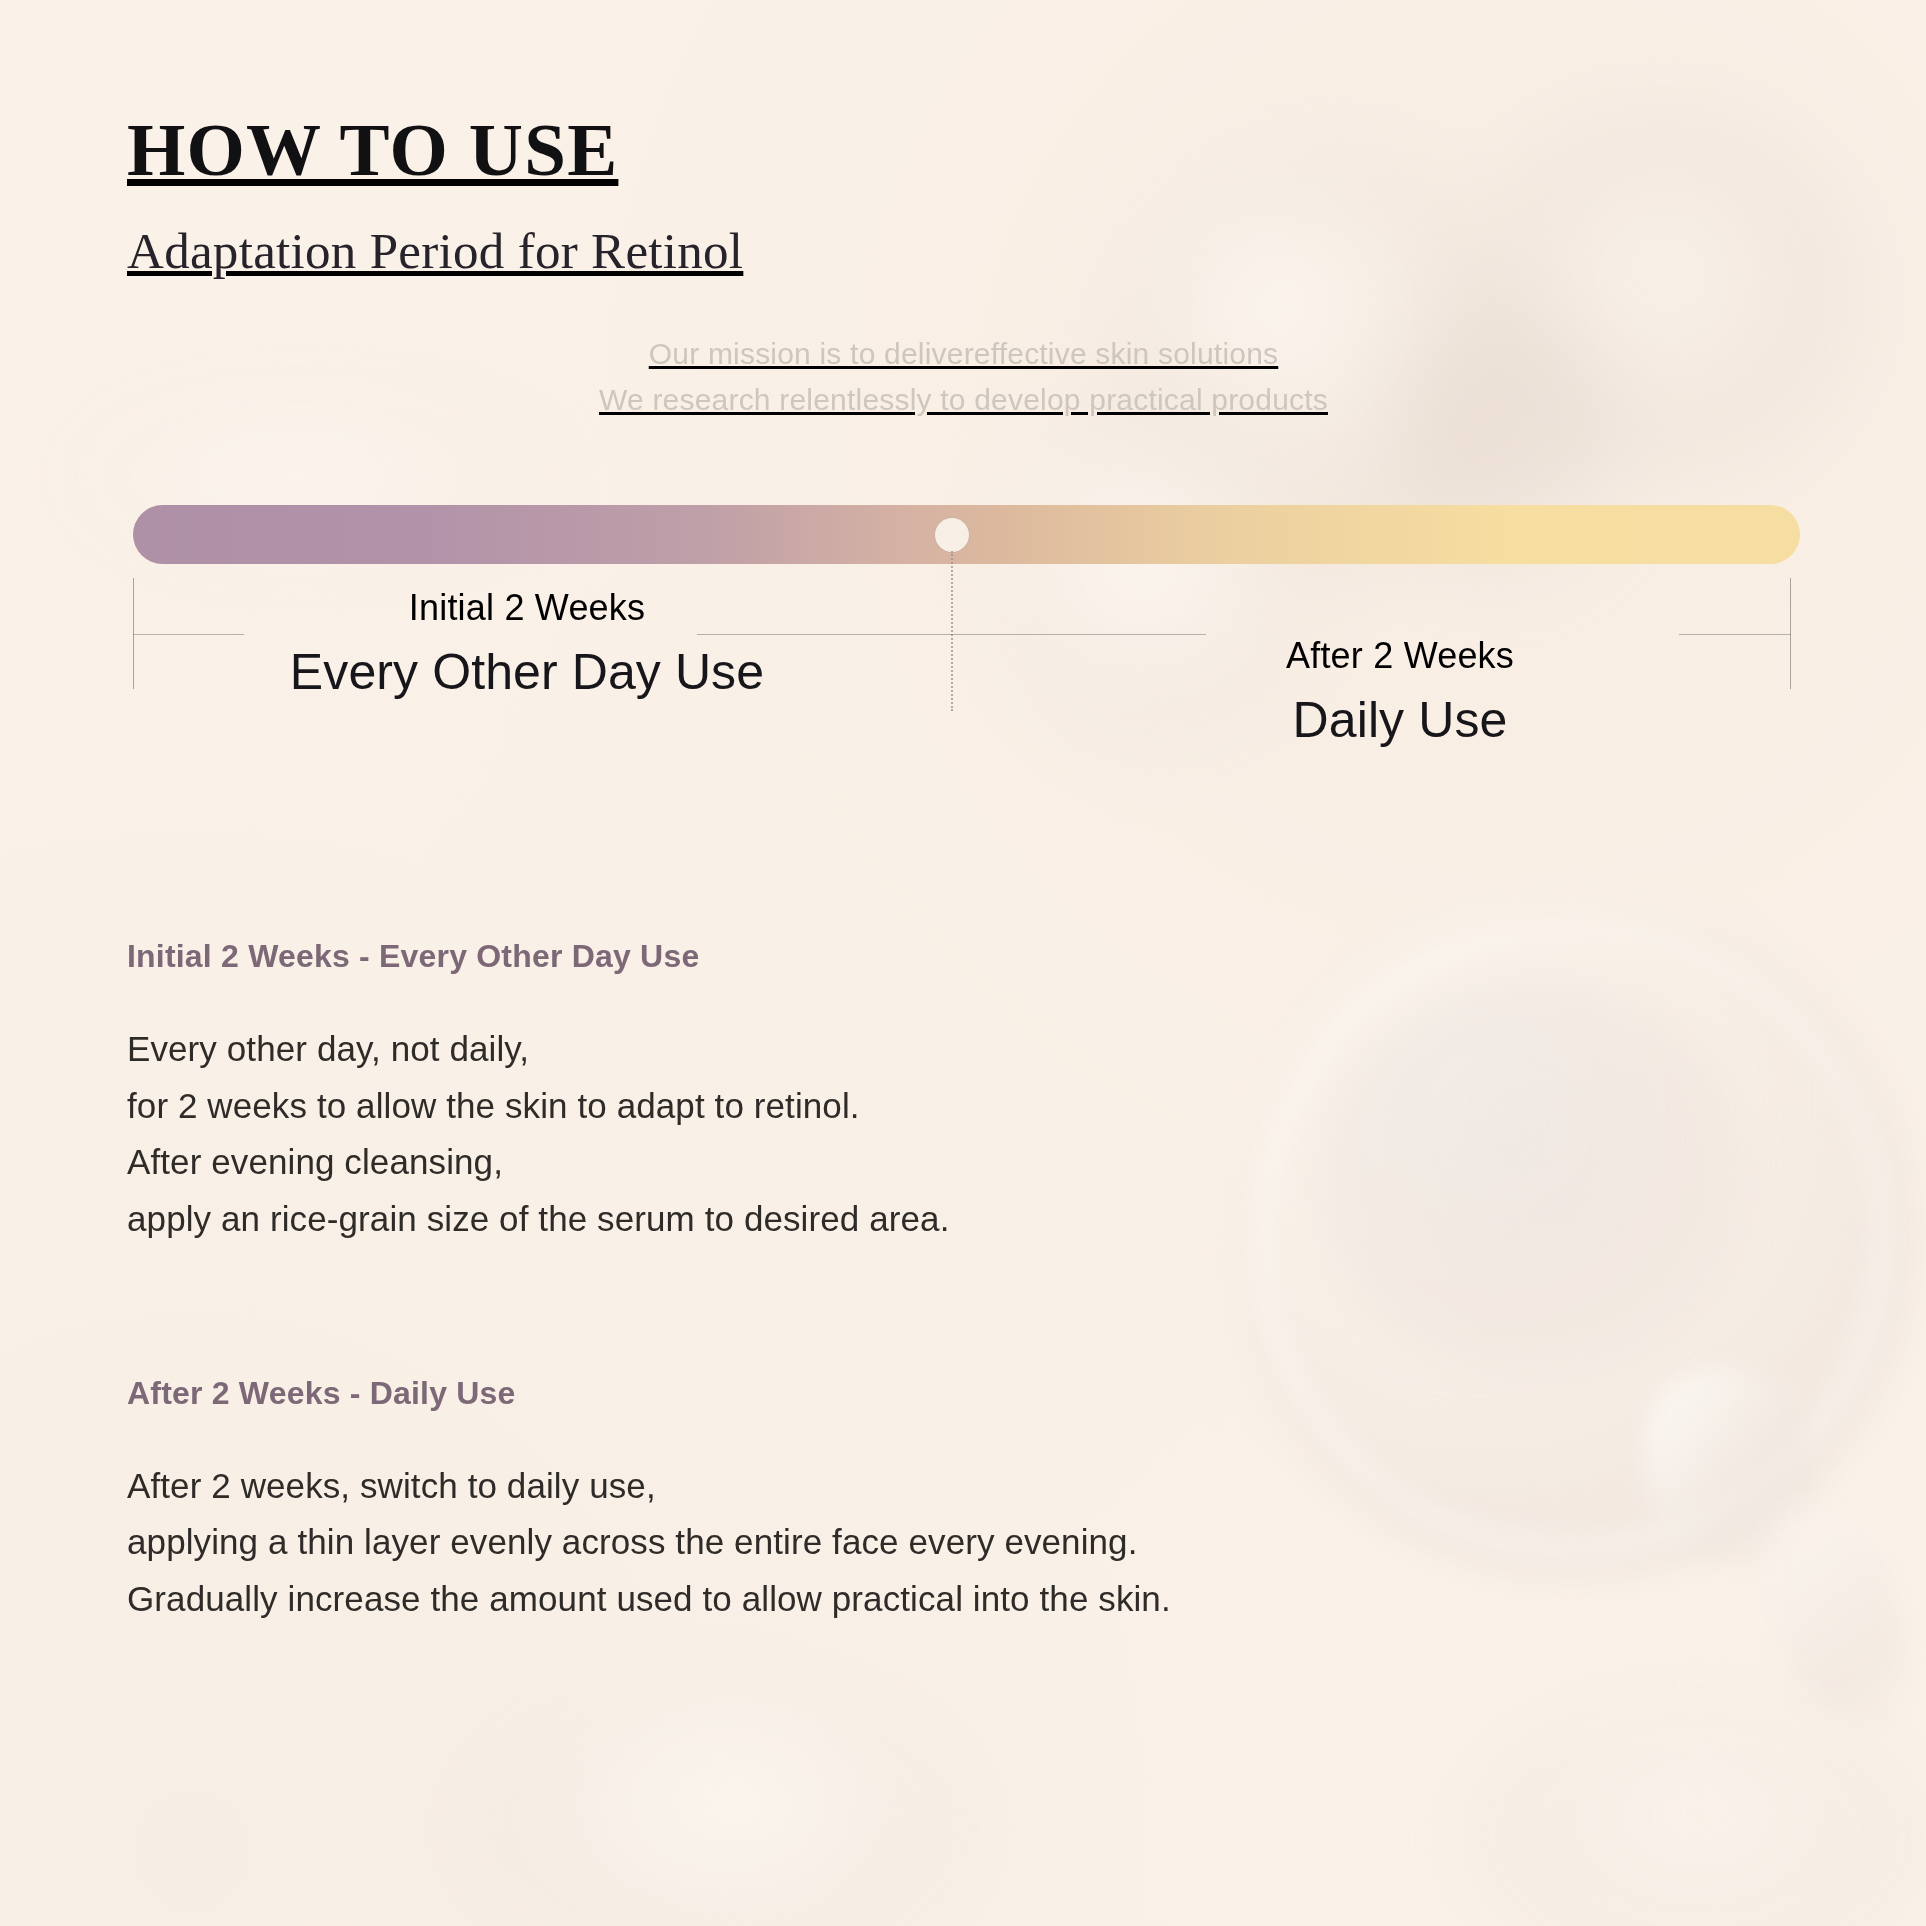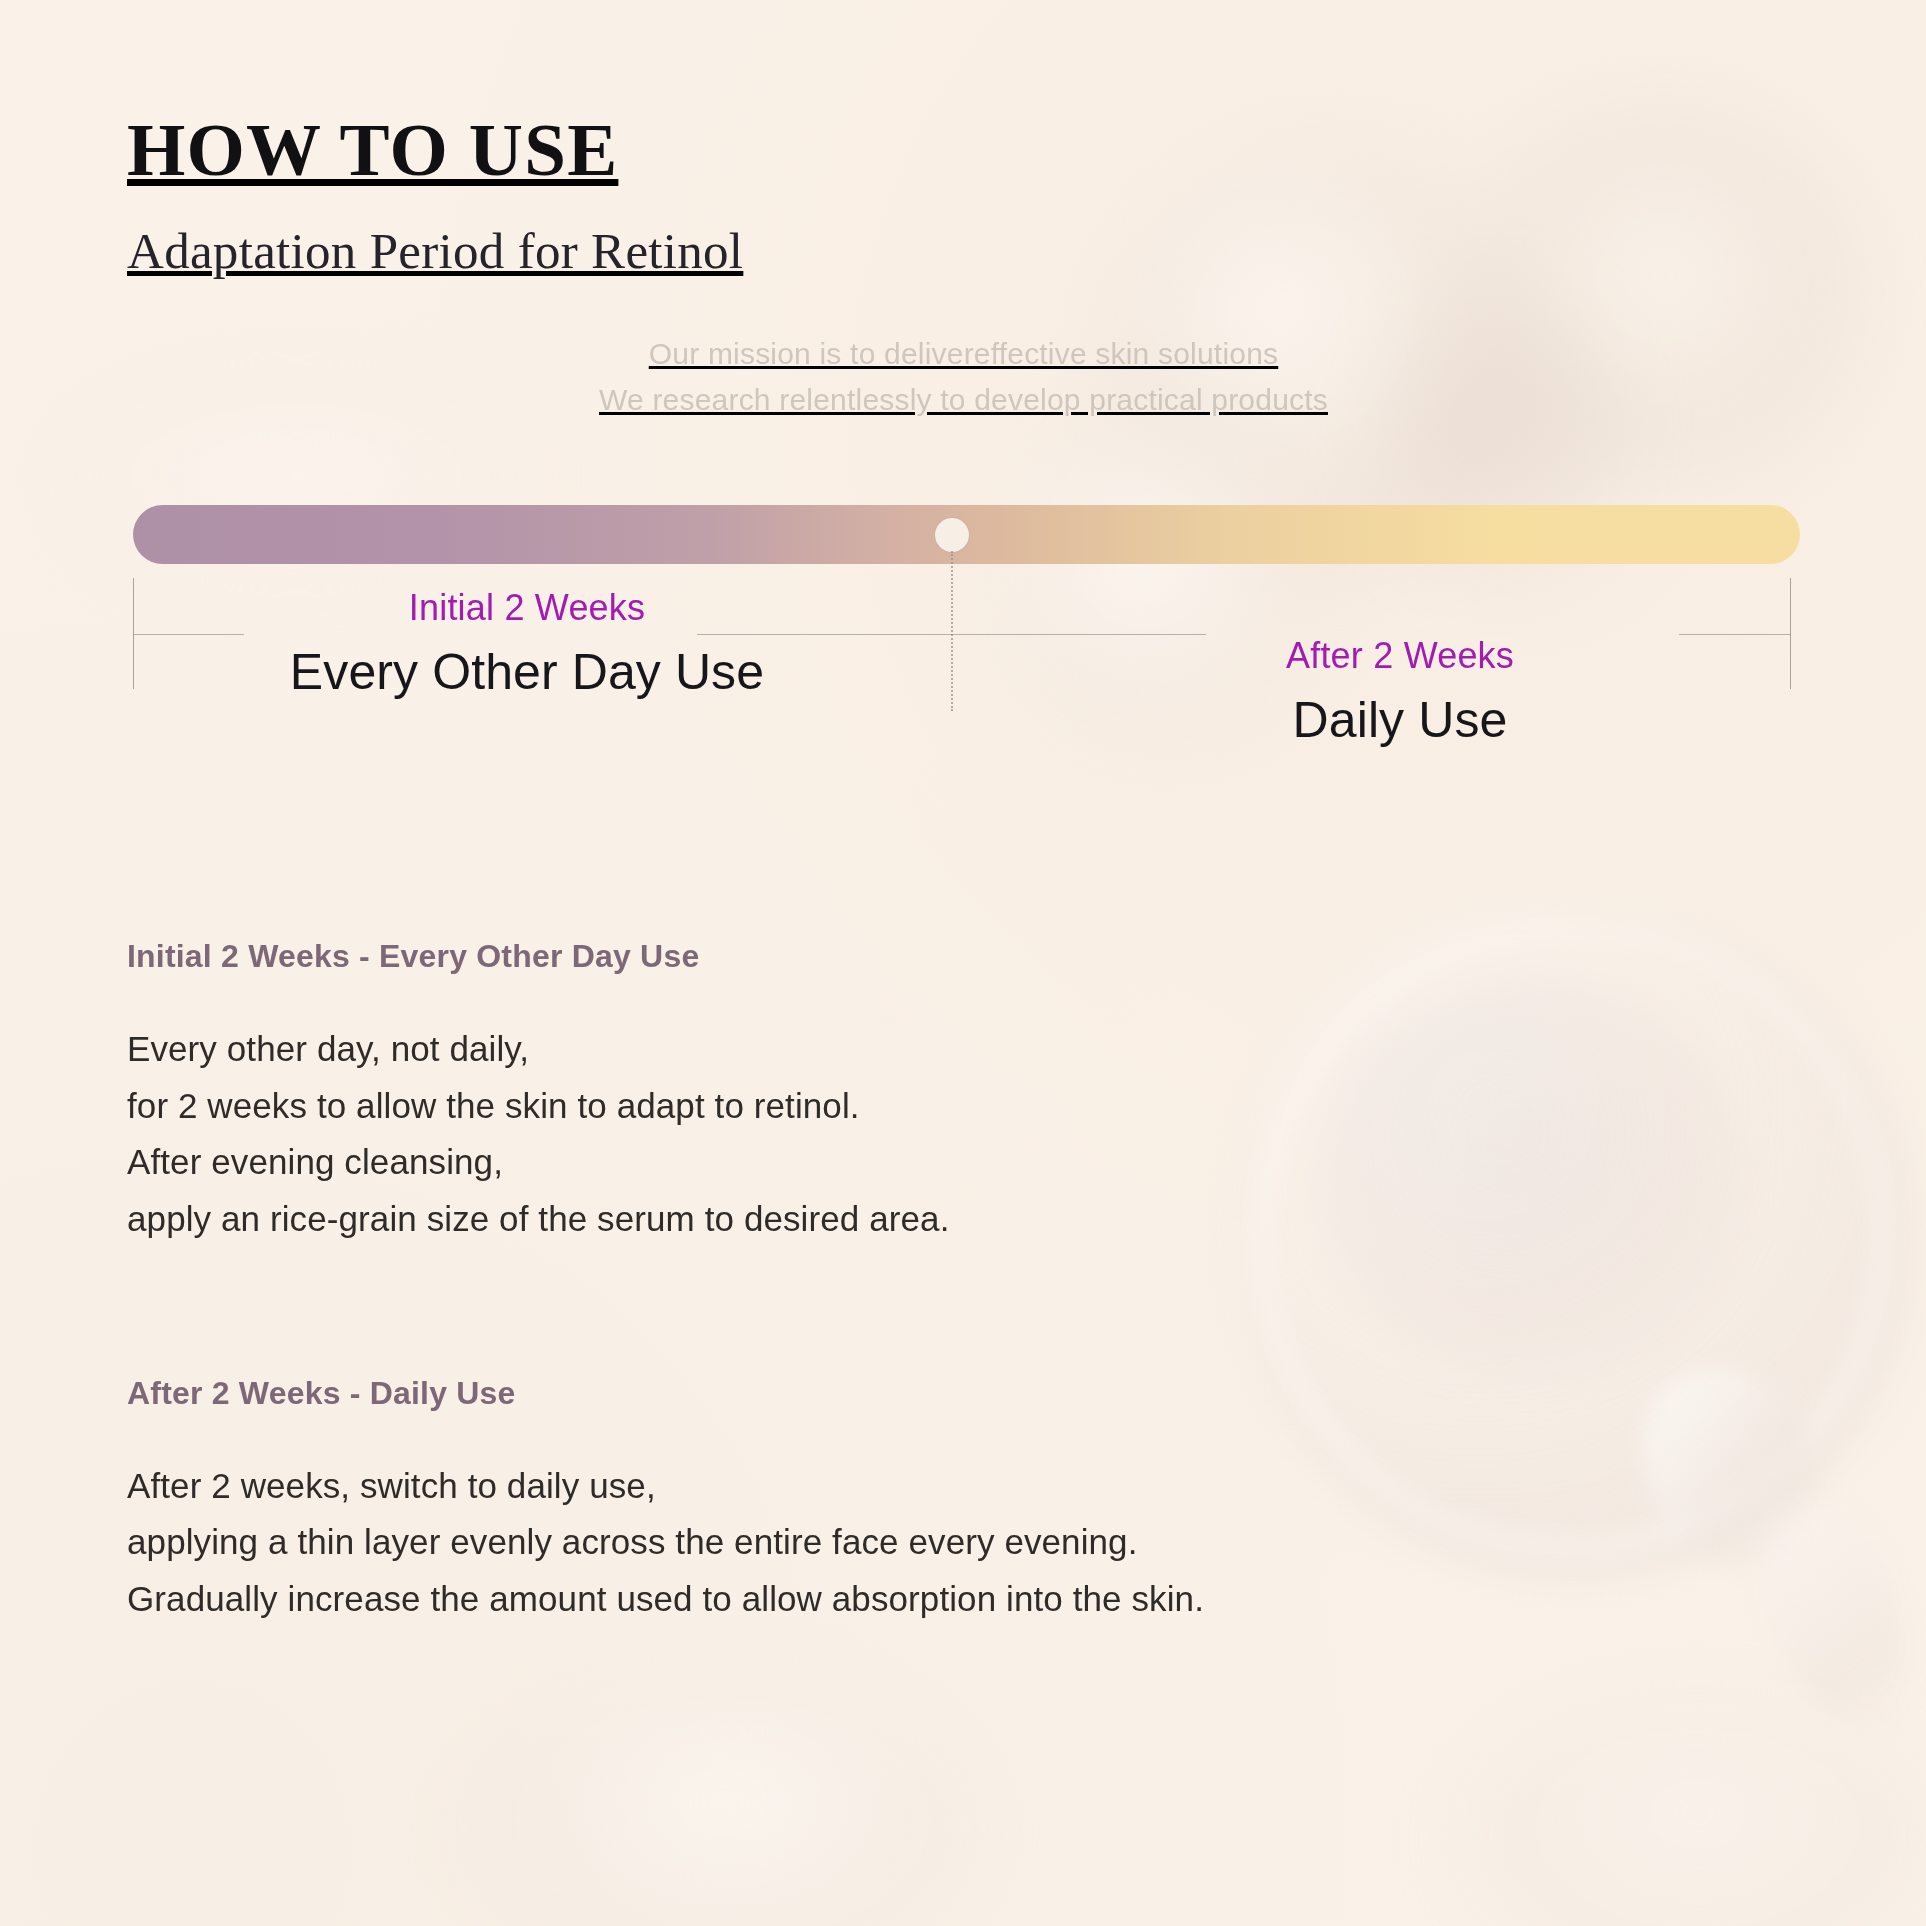--- a/index.html
+++ b/index.html
@@ -205,21 +205,21 @@
     text-align:center;
     line-height:1.22;
   }
   .tl-label.left  { left:117px;  width:566px; }
   .tl-label.right { left:990px; width:566px;margin-top:48px; }
 
   .tl-label .tl-top {
     display:block;
     font-size:36px;
     font-weight:400;
-    color:#a21caf;
+    color:#000000;
     letter-spacing:0.2px;
   }
   .tl-label .tl-bottom {
     display:block;
     margin-top:12px;
     font-size:50px;
     font-weight:400;
     color:#17161a;
     letter-spacing:0.1px;
   }
@@ -315,19 +315,19 @@
         <span class="body-line">After evening cleansing,</span>
         <span class="body-line">apply an rice-grain size of the serum to desired area.</span>
       </p>
     </div>
 
     <div class="section second">
       <h3 class="section-heading">After 2 Weeks - Daily Use</h3>
       <p class="section-body">
         <span class="body-line">After 2 weeks, switch to daily use,</span>
         <span class="body-line">applying a thin layer evenly across the entire face every evening.</span>
-        <span class="body-line">Gradually increase the amount used to allow absorption into the skin.</span>
+        <span class="body-line">Gradually increase the amount used to allow practical into the skin.</span>
       </p>
     </div>
 
   </div>
 </div>
 
 
 </body></html>

